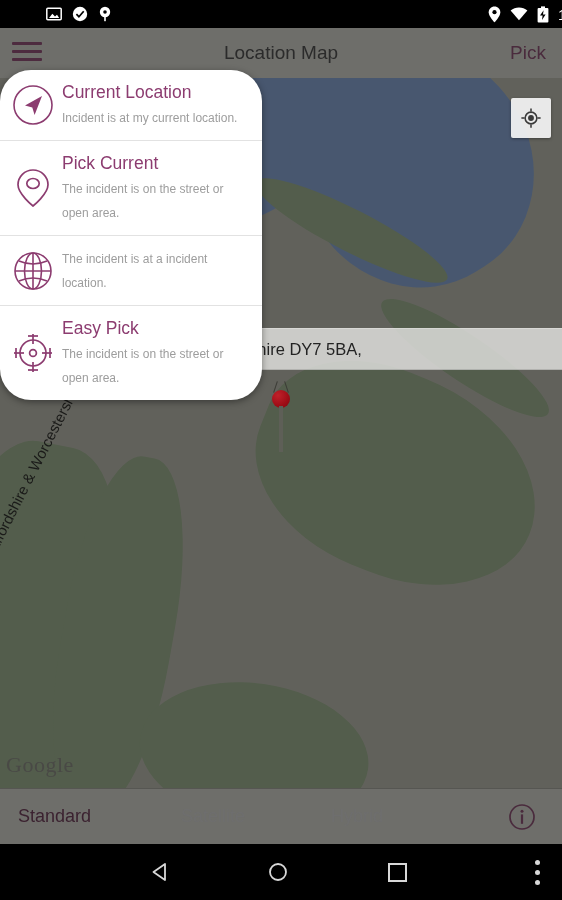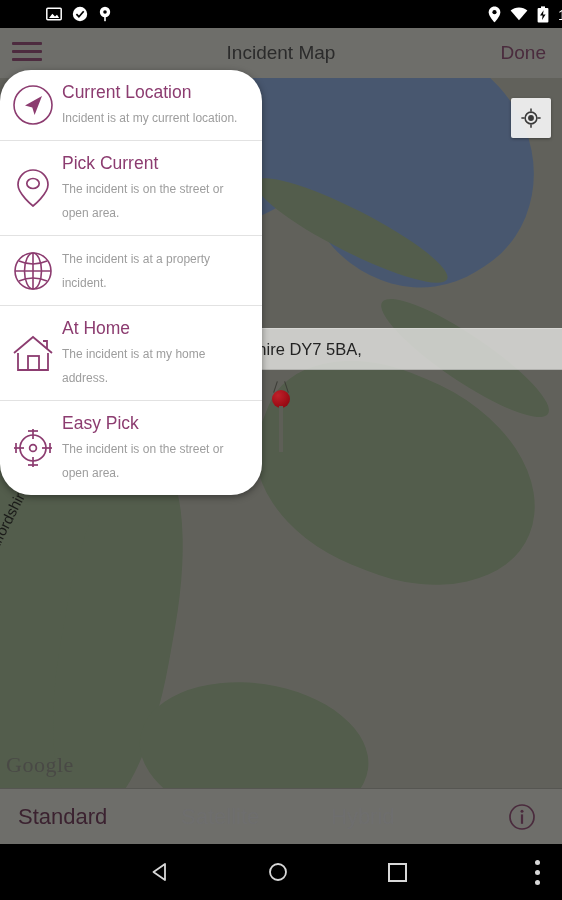--- a/index.html
+++ b/index.html
@@ -111,21 +111,21 @@
     font-size:16.5px; color:#232323; white-space:nowrap;
     padding-left:10px; overflow:hidden;
   }
 
   
   .segbar{
     position:absolute; left:0; top:788px; width:562px; height:56px;
     background:#6e6e6a; display:flex; align-items:center; z-index:30;
     border-top:1px solid #565652;
   }
-  .seg{ font-size:22px; color:#6e6e6e; }
+  .seg{ font-size:18px; color:#6e6e6e; }
   .seg.active{ color:#3b2230; }
   .seg1{ position:absolute; left:18px; }
   .seg2{ position:absolute; left:181px; }
   .seg3{ position:absolute; left:331px; }
   .infobtn{ position:absolute; right:26px; top:14px; width:28px; height:28px; }
 
   
   .androidnav{
     position:absolute; left:0; bottom:0; width:562px; height:56px;
     background:#000; z-index:60;
@@ -205,22 +205,22 @@
   </div>
 
   <div class="attrib">©2015 Google - Map data ©2015 Google</div>
 
   <div class="navbar">
     <div class="hamburger">
       <i></i>
       <i></i>
       <i></i>
     </div>
-    <div class="nav-title">Incident Map</div>
-    <div class="nav-done">Done</div>
+    <div class="nav-title">Location Map</div>
+    <div class="nav-done">Pick</div>
   </div>
 
   <div class="addrbar">
     <div class="addrtext">ath, Kinver, Stourbridge, Staffordshire DY7 5BA,</div>
   </div>
 
   <div class="menu">
 
     <div class="menu-item">
       <div class="mi-icon">
@@ -253,38 +253,24 @@
         <svg width="44" height="44" viewBox="0 0 44 44">
           <circle cx="22" cy="22" r="18" fill="none" stroke="#8c3c70" stroke-width="1.6"></circle>
           <ellipse cx="22" cy="22" rx="8.5" ry="18" fill="none" stroke="#8c3c70" stroke-width="1.6"></ellipse>
           <line x1="4" y1="22" x2="40" y2="22" stroke="#8c3c70" stroke-width="1.6"></line>
           <path d="M8 12 Q22 18 36 12" fill="none" stroke="#8c3c70" stroke-width="1.6"></path>
           <path d="M8 32 Q22 26 36 32" fill="none" stroke="#8c3c70" stroke-width="1.6"></path>
           <line x1="22" y1="4" x2="22" y2="40" stroke="#8c3c70" stroke-width="1.6"></line>
         </svg>
       </div>
       <div class="mi-body">
-        <div class="mi-desc">The incident is at a property incident.</div>
-      </div>
-    </div>
-
-    <div class="menu-item">
-      <div class="mi-icon">
-        <svg width="46" height="42" viewBox="0 0 46 42">
-          <path d="M4 21 L23 5 L42 21" fill="none" stroke="#8c3c70" stroke-width="1.8"></path>
-          <path d="M8 21 L8 38 L38 38 L38 21" fill="none" stroke="#8c3c70" stroke-width="1.8"></path>
-          <rect x="18" y="24" width="11" height="14" fill="none" stroke="#8c3c70" stroke-width="1.8"></rect>
-          <path d="M33 9 L37 9 L37 17" fill="none" stroke="#8c3c70" stroke-width="1.8"></path>
-        </svg>
-      </div>
-      <div class="mi-body">
-        <div class="mi-title">At Home</div>
-        <div class="mi-desc">The incident is at my home address.</div>
-      </div>
-    </div>
+        <div class="mi-desc">The incident is at a incident location.</div>
+      </div>
+    </div>
+
 
     <div class="menu-item">
       <div class="mi-icon">
         <svg width="44" height="44" viewBox="0 0 44 44">
           <circle cx="22" cy="22" r="13" fill="none" stroke="#8c3c70" stroke-width="1.7"></circle>
           <circle cx="22" cy="22" r="3.4" fill="none" stroke="#8c3c70" stroke-width="1.7"></circle>
           <line x1="22" y1="3" x2="22" y2="13" stroke="#8c3c70" stroke-width="1.7"></line>
           <line x1="22" y1="31" x2="22" y2="41" stroke="#8c3c70" stroke-width="1.7"></line>
           <line x1="3" y1="22" x2="13" y2="22" stroke="#8c3c70" stroke-width="1.7"></line>
           <line x1="31" y1="22" x2="41" y2="22" stroke="#8c3c70" stroke-width="1.7"></line>

